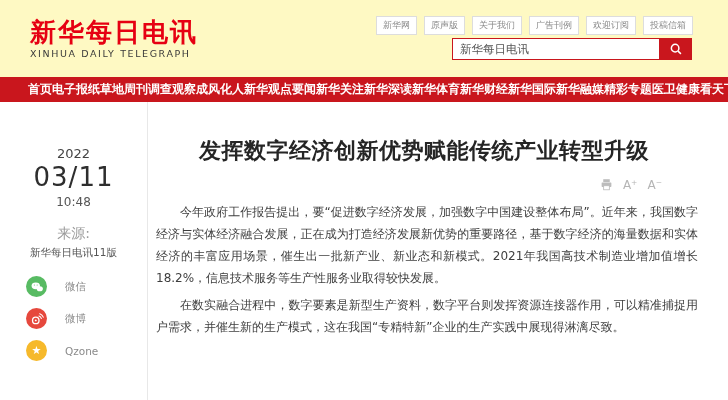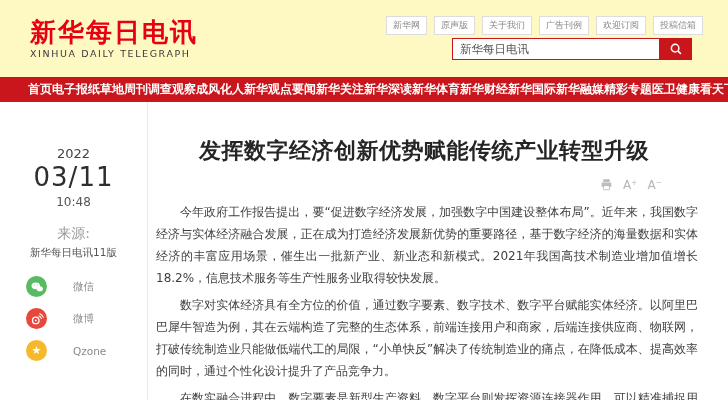--- a/index.html
+++ b/index.html
@@ -4,21 +4,21 @@
 <style>
   * { margin:0; padding:0; box-sizing:border-box; }
   html,body { width:728px; height:400px; overflow:hidden; background:#fff;
     font-family:"DejaVu Sans","Liberation Sans",sans-serif; }
 
   
   .header { position:relative; height:77px; background:#fef9c3; }
   .logo { position:absolute; left:30px; top:17px; cursor:pointer; }
   .logo-cn { font-size:26px; font-weight:bold; color:#e60012; letter-spacing:2px; line-height:30px; }
   .logo-en { font-size:9.5px; color:#3a3a3a; letter-spacing:1.6px; margin-top:1px; }
-  .top-links { position:absolute; right:25px; top:16px; display:flex; gap:7px; }
+  .top-links { position:absolute; right:35px; top:16px; display:flex; gap:7px; }
   .top-link { font-size:9px; color:#8a8a8a; border:1px solid #ddd; background:#fff;
     padding:2px 6px; cursor:pointer; white-space:nowrap; }
   .searchbar { position:absolute; right:36px; top:38px; width:240px; height:22px; display:flex; }
   .search-input { flex:1; border:1px solid #c9161d; border-right:none; font-size:11.5px;
     color:#555; padding:0 7px; outline:none;
     font-family:"DejaVu Sans","Liberation Sans",sans-serif; }
   .search-btn { width:33px; background:#c9161d; border:none; cursor:pointer;
     display:flex; align-items:center; justify-content:center; }
 
   
@@ -31,21 +31,21 @@
   .side { width:148px; border-right:1px solid #e8e8e8; padding-top:32px; text-align:center; }
   .crumb { font-size:10.5px; color:#aaa; }
   .crumb .cur { color:#888; }
   .crumb span { cursor:pointer; }
   .date-year { font-size:13px; color:#444; margin-top:12px; }
   .date-day  { font-size:26px; color:#2e2e2e; margin-top:1px; letter-spacing:1px; }
   .date-time { font-size:12px; color:#555; margin-top:3px; }
   .src-label { font-size:14px; color:#9a9a9a; margin-top:16px; }
   .src-value { font-size:10.5px; color:#555; margin-top:3px; }
   .share { margin-top:16px; text-align:left; padding-left:26px; }
-  .share-item { display:flex; align-items:center; gap:26px; margin-bottom:11px; cursor:pointer; }
+  .share-item { display:flex; align-items:center; gap:18px; margin-bottom:11px; cursor:pointer; }
   .bubble { width:21px; height:21px; border-radius:50%; display:flex;
     align-items:center; justify-content:center; flex:0 0 21px; }
   .wechat { background:#58bb63; }
   .weibo  { background:#e6483d; }
   .qzone  { background:#f6b92b; }
   .qzone-star { color:#fff; font-size:11px; line-height:1; }
   .share-label { font-size:10.5px; color:#8a8a8a; }
 
   .main { flex:1; padding:34px 30px 0 2px; }
   .article-title { font-size:22px; font-weight:bold; color:#252525; text-align:center;
@@ -152,17 +152,16 @@
           <rect x="4" y="1.5" width="8" height="3.5" fill="#bcbcbc"></rect>
           <rect x="2" y="5.5" width="12" height="5.5" rx="0.8" fill="#bcbcbc"></rect>
           <rect x="4.5" y="9.5" width="7" height="5" fill="#fff" stroke="#bcbcbc"></rect>
         </svg>
       </span>
       <span class="tool">A⁺</span>
       <span class="tool">A⁻</span>
     </div>
     <div class="paras">
       <p>今年政府工作报告提出，要“促进数字经济发展，加强数字中国建设整体布局”。近年来，我国数字经济与实体经济融合发展，正在成为打造经济发展新优势的重要路径，基于数字经济的海量数据和实体经济的丰富应用场景，催生出一批新产业、新业态和新模式。2021年我国高技术制造业增加值增长18.2%，信息技术服务等生产性服务业取得较快发展。</p>
-      <p>数字对实体经济具有全方位的价值，通过数字要素、数字技术、数字平台赋能实体经济。以阿里巴巴犀牛智造为例，其在云端构造了完整的生态体系，前端连接用户和商家，后端连接供应商、物联网，打破传统制造业只能做低端代工的局限，“小单快反”解决了传统制造业的痛点，在降低成本、提高效率的同时，通过个性化设计提升了产品竞争力。</p>
       <p><span>在数实融合进程中，数字要素是新型生产资料，数字平台则发挥资源连接器作用，可以精准捕捉用户需求，并催生新的生产模式，这在我国“专精特新”企业的生产实践中展现得淋漓尽致。</span></p>
     </div>
   </div>
 </div>
 
 </body></html>

